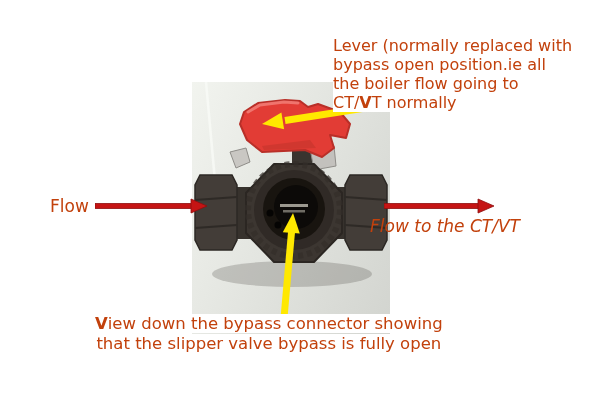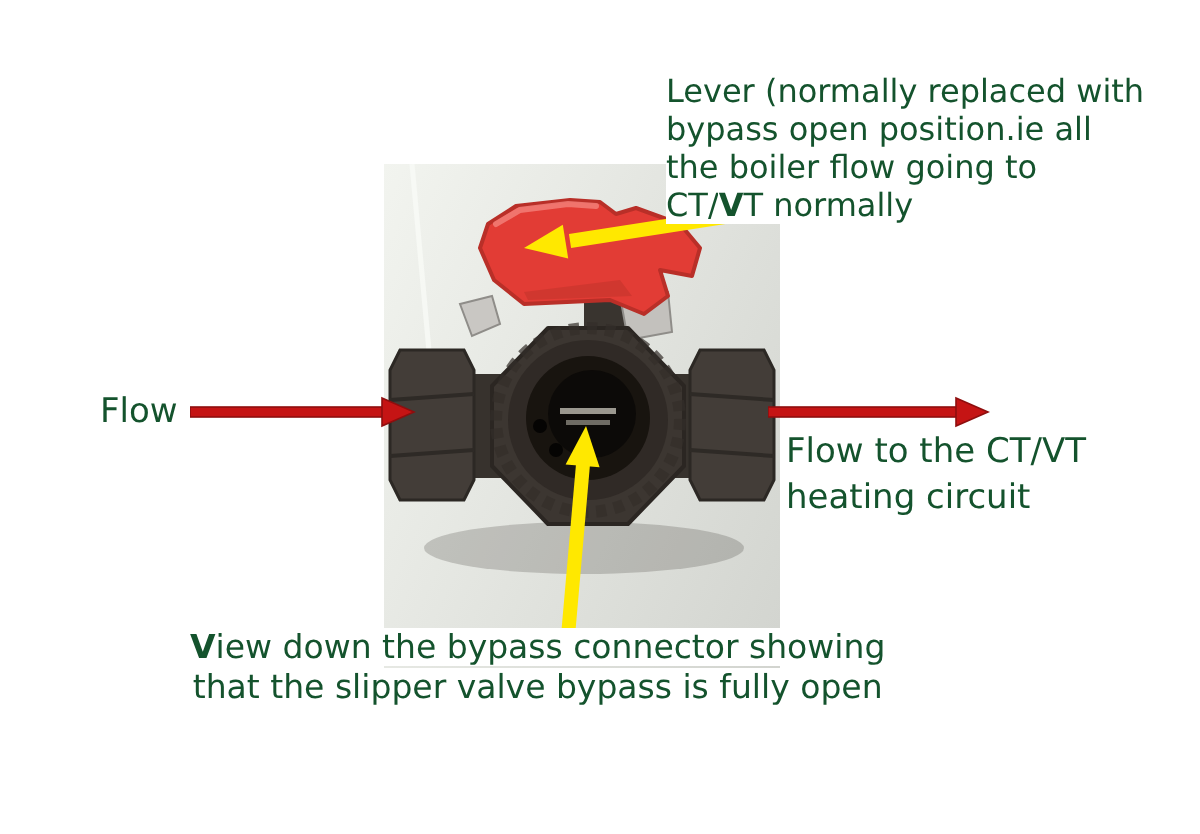--- a/index.html
+++ b/index.html
@@ -1,32 +1,32 @@
 <!DOCTYPE html>
 <html><head>
 <meta charset="utf-8">
 <style>
   html,body{margin:0;padding:0;background:#fff;}
   #canvas{
     position:relative;width:600px;height:417px;background:#ffffff;overflow:hidden;
     font-family:"DejaVu Sans","Liberation Sans",sans-serif;
   }
-  .blue{color:#14532d;}
+  .blue{color:#c2410c;}
   .abs{position:absolute;}
   
   #photo{
     left:192px;top:82px;width:198px;height:252px;z-index:1;
     background:linear-gradient(115deg,#f2f4ef 0%,#e7e9e4 35%,#dadcd7 75%,#d2d4cf 100%);
   }
   
   .note{z-index:3;line-height:19px;font-size:16px;}
   .note .ln span{background:#ffffff;}
   #lever-note{left:333px;top:36px;width:268px;}
   #flow-left{left:50px;top:196px;font-size:17px;z-index:3;}
-  #flow-right{left:393px;top:215px;font-size:17px;line-height:23px;z-index:3;}
+  #flow-right{left:370px;top:215px;font-size:17px;line-height:23px;z-index:3;font-style:italic;}
   #bypass-note{left:95px;top:314px;font-size:16.5px;line-height:20px;z-index:3;text-align:center;}
   .bold-v{font-weight:bold;}
   .arrow-svg{position:absolute;z-index:2;}
 </style>
 </head>
 <body>
 
 <div id="canvas">
 
   <div id="photo" class="abs">
@@ -94,21 +94,20 @@
     <div class="ln"><span>Lever (normally replaced with</span></div>
     <div class="ln"><span>bypass open position.ie all</span></div>
     <div class="ln"><span>the boiler flow going to</span></div>
     <div class="ln"><span><span>CT/</span><span class="bold-v">V</span><span>T normally</span></span></div>
   </div>
 
   <div id="flow-left" class="abs blue">Flow</div>
 
   <div id="flow-right" class="abs blue">
     <div>Flow to the CT/VT</div>
-    <div>heating circuit</div>
   </div>
 
   <div id="bypass-note" class="abs note blue">
     <div class="ln"><span><span class="bold-v">V</span><span>iew down the bypass connector showing</span></span></div>
     <div class="ln"><span>that the slipper valve bypass is fully open</span></div>
   </div>
 
 </div>
 
 </body></html>

